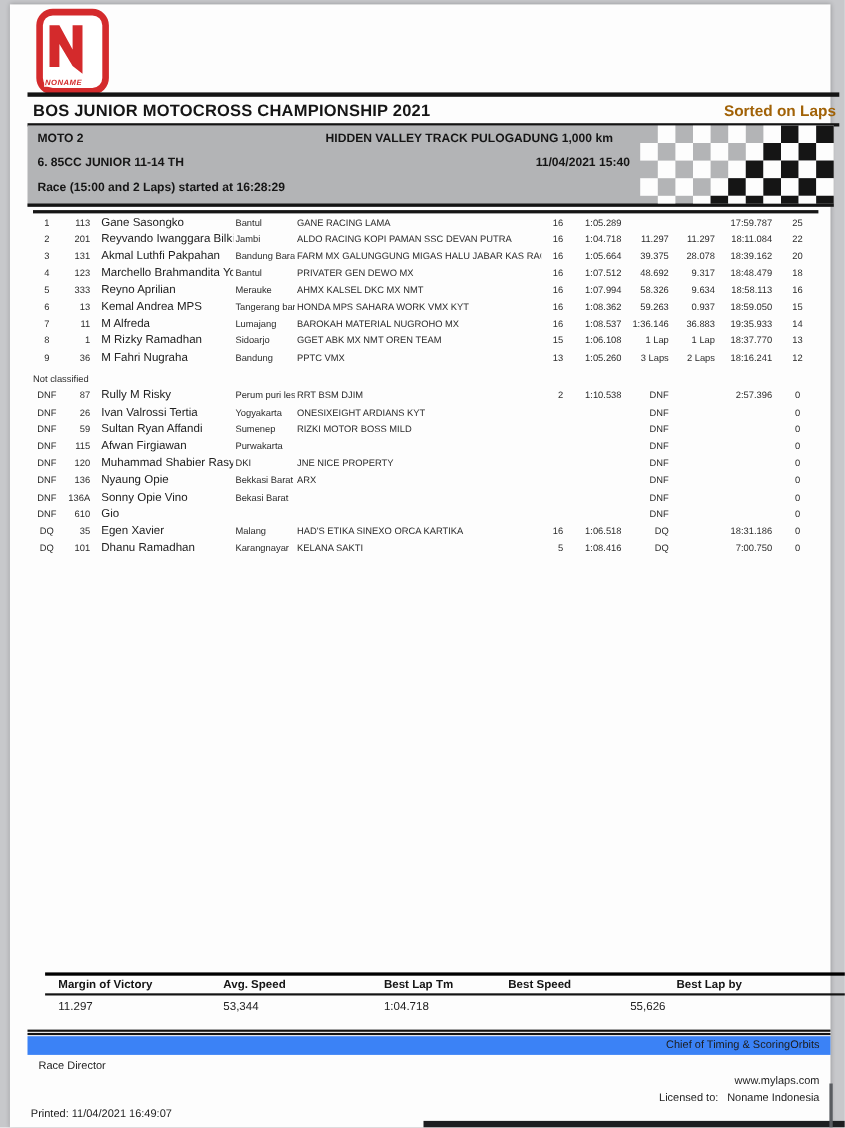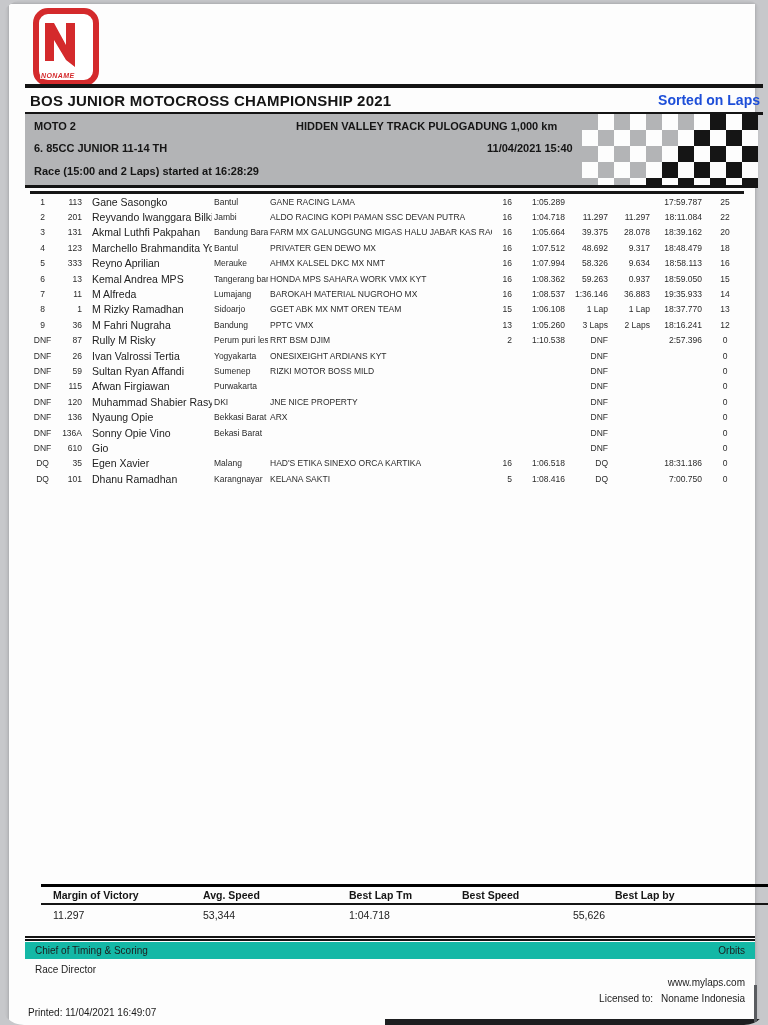--- a/index.html
+++ b/index.html
@@ -1,34 +1,34 @@
 <!DOCTYPE html>
 <html><head>
 <meta charset="utf-8">
 <style>
   html,body{margin:0;padding:0;}
   body{width:768px;height:1025px;position:relative;background:#c7c8cb;
        font-family:"Liberation Sans", sans-serif;-webkit-font-smoothing:antialiased;}
-  .stage{position:absolute;inset:0;overflow:hidden;border-radius:24px;}
+  .stage{position:absolute;inset:0;overflow:hidden;}
   .page{position:absolute;left:9px;top:4px;width:746px;height:1021px;background:#fdfdfd;
         box-shadow:0 0 4px rgba(0,0,0,.25);}
 
   
   .logo{position:absolute;left:24px;top:4px;width:54px;height:66px;
         border:6px solid #d42a2c;border-radius:15px;background:#fff;}
   .logo svg{position:absolute;left:1px;top:0px;}
   .logo .brand{position:absolute;left:1px;bottom:1px;font-size:7px;font-weight:bold;
         font-style:italic;color:#d42a2c;letter-spacing:.4px;background:rgba(255,255,255,.85);padding:0 1px;}
 
   
   .titlebar{position:absolute;left:16px;top:80px;width:730px;border-top:4px solid #141414;
         border-bottom:3px solid #141414;height:24px;display:flex;align-items:center;
         justify-content:space-between;padding:0 3px 0 5px;box-sizing:content-box;}
   .title{font-size:15px;font-weight:bold;color:#151515;letter-spacing:.2px;}
-  .sorted{font-size:14px;font-weight:bold;color:#1d4ed8;}
+  .sorted{font-size:14px;font-weight:bold;color:#a16207;}
 
   
   .band{position:absolute;left:16px;top:110px;width:733px;height:71px;background:#b3b4b6;
         border-bottom:3px solid #141414;overflow:hidden;}
   .band .ln{position:absolute;font-size:11px;font-weight:bold;color:#151515;white-space:nowrap;}
   .moto{left:9px;top:6px;}
   .track{left:271px;top:6px;}
   .klass{left:9px;top:28px;}
   .dtime{left:462px;top:28px;}
   .raceinfo{left:9px;top:51px;}
@@ -63,22 +63,22 @@
         align-items:center;border-bottom:2px solid #141414;padding-left:12px;box-sizing:border-box;}
   .sum-head div{font-size:10.5px;font-weight:bold;color:#151515;}
   .sum-vals{display:grid;grid-template-columns:150px 146px 113px 153px 1fr;padding:4px 0 0 12px;
         box-sizing:border-box;}
   .sum-vals div{font-size:10.5px;color:#222;}
   .sum-vals div:last-child{text-align:right;padding-right:10px;}
 
   
   .dblline{position:absolute;left:16px;top:932px;width:730px;height:5px;background:#fff;
         border-top:2px solid #141414;border-bottom:2px solid #141414;box-sizing:border-box;}
-  .graybar{position:absolute;left:16px;top:938px;width:730px;height:17px;background:#14b8a6;
-        display:flex;align-items:center;justify-content:space-between;padding:0 10px;
+  .graybar{position:absolute;left:16px;top:938px;width:730px;height:17px;background:#3b82f6;
+        display:flex;align-items:center;justify-content:flex-end;padding:0 10px;
         box-sizing:border-box;font-size:10px;color:#1c1c1c;}
   .race-director{position:absolute;left:26px;top:960px;font-size:10px;color:#1c1c1c;}
   .mylaps{position:absolute;right:10px;top:973px;font-size:10px;color:#1c1c1c;}
   .licensed{position:absolute;right:10px;top:989px;font-size:10px;color:#1c1c1c;}
   .licensed span{margin-left:8px;}
   .printed{position:absolute;left:19px;top:1003px;font-size:10px;color:#1c1c1c;}
 
   
   .bottom-dark{position:absolute;left:385px;right:0;top:1019px;height:6px;background:#1d1e20;}
   .edge-right{position:absolute;right:11px;top:985px;width:3px;height:40px;background:#595c60;}
@@ -266,20 +266,21 @@
             <div class="c c-country">Bandung</div>
             <div class="c c-team">PPTC VMX</div>
             <div class="c c-laps">13</div>
             <div class="c c-best">1:05.260</div>
             <div class="c c-diff">3 Laps</div>
             <div class="c c-gap">2 Laps</div>
             <div class="c c-total">18:16.241</div>
             <div class="c c-points">12</div>
           </div>
         </div>
+      <div class="nc-label">Not classified</div>
       <div>
           <div class="row">
             <div class="c c-pos">DNF</div>
             <div class="c c-no">87</div>
             <div class="c c-name">Rully M Risky</div>
             <div class="c c-country">Perum puri les</div>
             <div class="c c-team">RRT BSM DJIM</div>
             <div class="c c-laps">2</div>
             <div class="c c-best">1:10.538</div>
             <div class="c c-diff">DNF</div>

